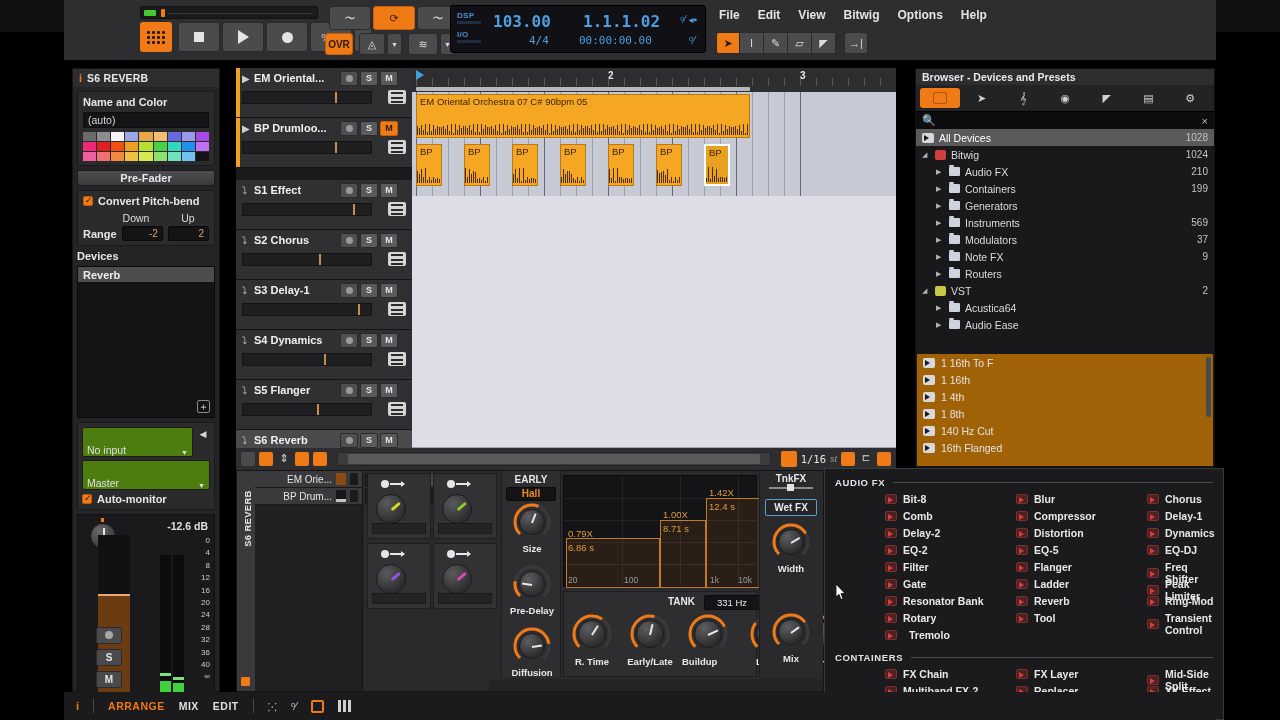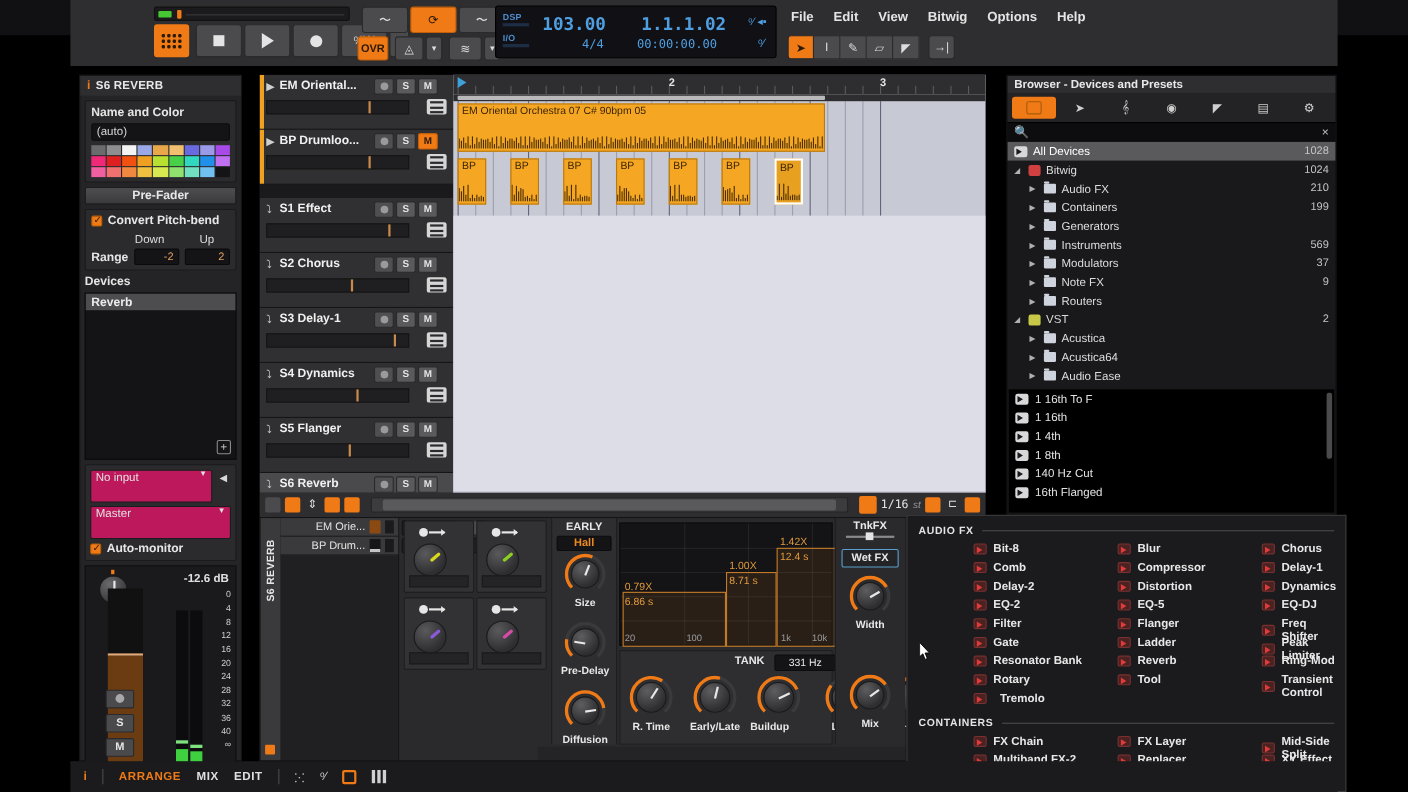--- a/index.html
+++ b/index.html
@@ -78,22 +78,22 @@
   .rangerow .t { font-size:11px; font-weight:bold; color:#e6e6e6; flex:1;}
   .numfield { width:42px; height:15px; background:#141416; border:1px solid #0a0a0c; border-radius:2px;
               font-size:10px; color:#e0a060; text-align:right; padding-right:4px; line-height:14px;}
   .devlist { margin:4px; background:#141416; border:1px solid #0a0a0c; height:152px; position:relative;}
   .devlist .row { height:15px; background:#4d4d4f; display:flex; align-items:center; padding:0 5px;
                   font-size:11px; font-weight:bold; color:#ececec;}
   .addbtn { position:absolute; right:4px; bottom:4px; width:13px; height:13px; background:#141416;
             border:1px solid #8a8a8c; border-radius:2px; color:#dcdcdc; font-size:10px; line-height:11px; text-align:center;}
 
   .ioblock { margin:4px; background:#2b2b2d; border:1px solid #1a1a1c; border-radius:2px; padding:4px;}
-  .ddown { height:30px; background:#be185d; border:1px solid #1c1c1e; border-radius:2px; display:flex;
-           align-items:flex-start; padding:0 4px; font-size:10.5px; color:#e0e0e0; margin-bottom:3px; cursor:pointer;}
+  .ddown { height:30px; background:#4d7c0f; border:1px solid #1c1c1e; border-radius:2px; display:flex;
+           align-items:flex-end; padding:0 4px; font-size:10.5px; color:#e0e0e0; margin-bottom:3px; cursor:pointer;}
   .ddown .c { margin-left:auto; font-size:7px; }
 
   .meterbox { margin:4px; background:#1a1a1c; border:1px solid #101012; height:188px; position:relative;}
   .knob { position:absolute; border-radius:50%; background:radial-gradient(circle at 35% 30%,#6a6a6c,#3c3c3e 70%);
           border:1px solid #1a1a1c;}
   .knob .ptr { position:absolute; width:2px; background:#e8e8e8; left:50%; top:15%; transform-origin:50% 100%;}
   .dbval { position:absolute; right:6px; top:5px; font-size:10.5px; color:#e0e0e0; font-weight:bold;}
   .mscale { position:absolute; right:4px; top:20px; width:28px; font-size:8px; color:#cfcfcf; line-height:12.4px; text-align:right;}
   .volfader { position:absolute; left:20px; top:20px; width:32px; bottom:6px; background:#111; }
   .volfader .fill { position:absolute; left:0; right:0; bottom:0; height:62%; background:#6b3c12;}
@@ -161,21 +161,21 @@
   .br-tab.on { background:#f07a16; }
   .br-search { height:18px; background:#0d0d0f; border-top:1px solid #000; display:flex; align-items:center;
                padding:0 6px; gap:4px; color:#9a9a9c;}
   .br-search .x { margin-left:auto; color:#bdbdbd; cursor:pointer;}
   .br-row { height:17px; display:flex; align-items:center; padding:0 6px; font-size:10.5px; color:#dcdcdc; gap:5px;}
   .br-row.sel { background:#5a5a5c; color:#fff;}
   .br-row .cnt { margin-left:auto; font-size:10px; color:#c4c4c6;}
   .folder { width:11px; height:9px; background:#cfd3dd; border-radius:1px; flex:none; position:relative;}
   .folder:before{content:"";position:absolute;left:0;top:-2px;width:5px;height:2px;background:#cfd3dd;border-radius:1px;}
   .caret { font-size:7px; color:#b0b0b2; width:8px; flex:none;}
-  .br-list2 { position:absolute; left:1px; top:285px; right:1px; bottom:1px; background:#000000; overflow:hidden;}
+  .br-list2 { position:absolute; left:1px; top:285px; right:1px; bottom:1px; background:#a16207; overflow:hidden;}
   .pr-row { height:17px; display:flex; align-items:center; gap:6px; padding:0 6px; font-size:10.5px; color:#e2e2e2;}
   .devicon { width:12px; height:10px; background:#d8d8da; border-radius:2px; position:relative; flex:none;}
   .devicon:after { content:""; position:absolute; left:2px; top:2px; width:0; height:0;
                    border-left:5px solid #1a1a1c; border-top:3px solid transparent; border-bottom:3px solid transparent;}
   .vscroll { position:absolute; right:2px; width:5px; background:#4a4a4c; border-radius:2px;}
 
   
   .devpanel { position:absolute; left:236px; top:470px; width:588px; height:222px; background:#2a2a2c;
               border:1px solid #141416;}
   .devside { position:absolute; left:0; top:0; width:18px; bottom:0; background:#3a3a3c; }
@@ -1031,26 +1031,20 @@
         </div>
         <div class="br-row" style="padding-left: 6px;">
           <span class="caret">◢</span>
           <span style="width:11px;height:10px;background:#c8c848;border-radius:2px;display:inline-block;flex:none;"></span>
           <span>VST</span>
           <span class="cnt">2</span>
         </div>
         <div class="br-row" style="padding-left: 20px;">
           <span class="caret">▶</span>
           <span class="folder"></span>
-          <span>Acustica</span>
-          <span class="cnt"></span>
-        </div>
-        <div class="br-row" style="padding-left: 20px;">
-          <span class="caret">▶</span>
-          <span class="folder"></span>
           <span>Acustica64</span>
           <span class="cnt"></span>
         </div>
         <div class="br-row" style="padding-left: 20px;">
           <span class="caret">▶</span>
           <span class="folder"></span>
           <span>Audio Ease</span>
           <span class="cnt"></span>
         </div>
       </div>

